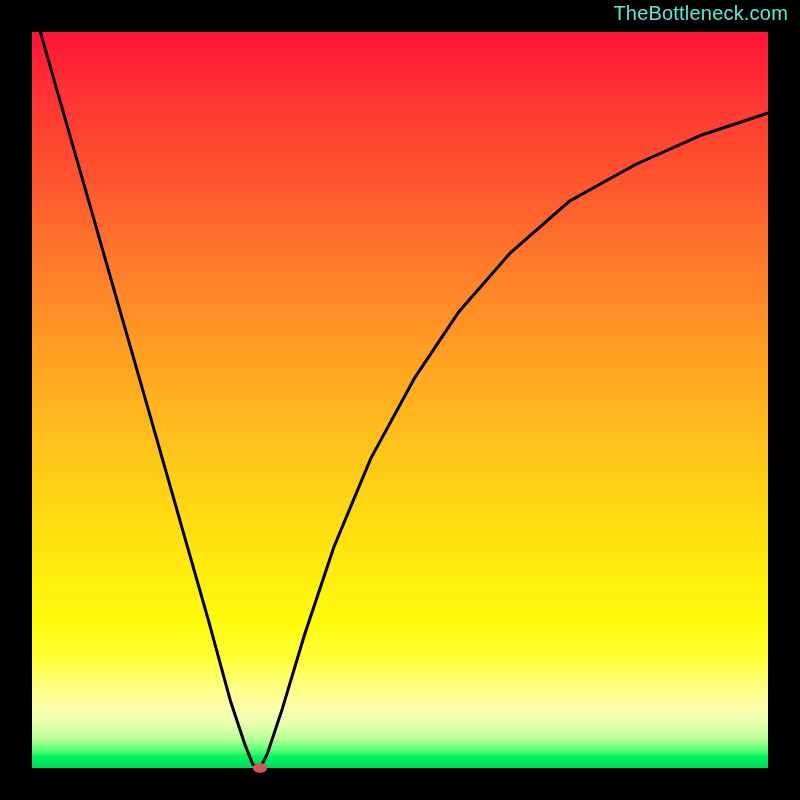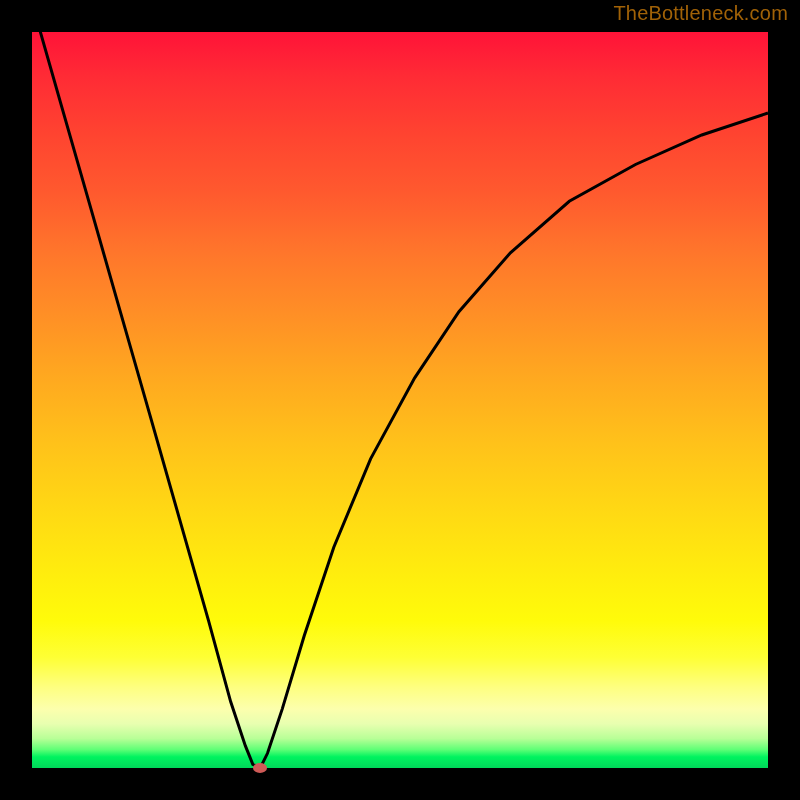--- a/index.html
+++ b/index.html
@@ -14,21 +14,21 @@
   .container {
     position: relative;
     width: 800px;
     height: 800px;
     background: #000;
   }
   .watermark {
     position: absolute;
     top: 2px;
     right: 12px;
-    color: #a16207;
+    color: #5eead4;
     font-size: 20px;
     font-weight: 500;
     letter-spacing: 0.2px;
     z-index: 10;
   }
   .plot-area {
     position: absolute;
     left: 32px;
     top: 32px;
     width: 736px;

